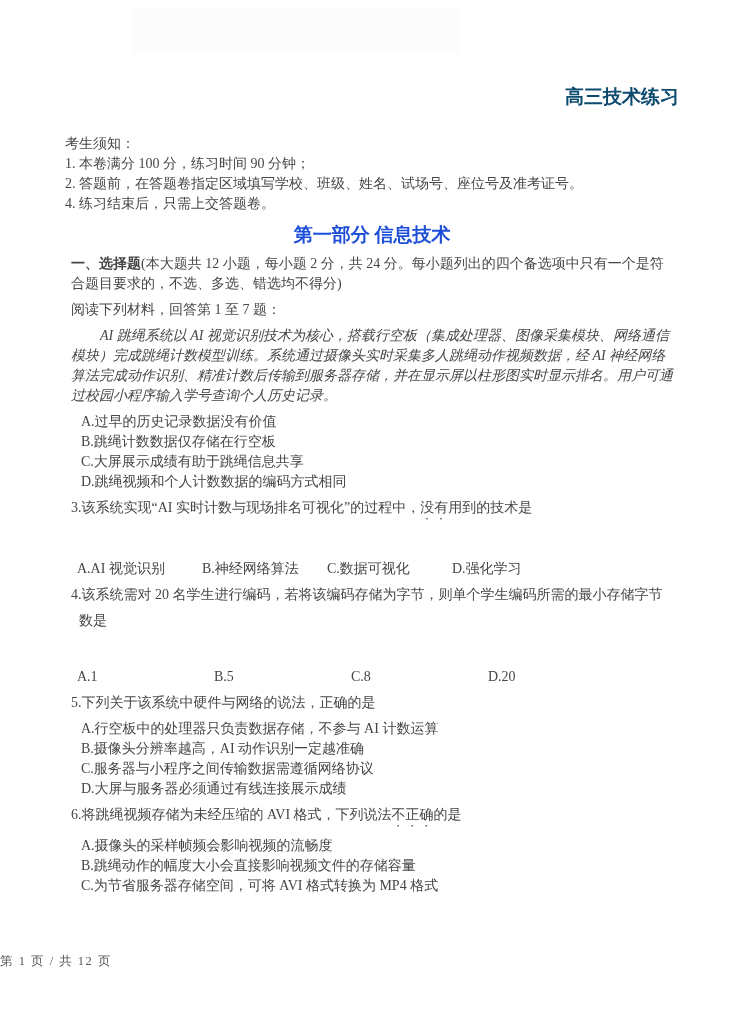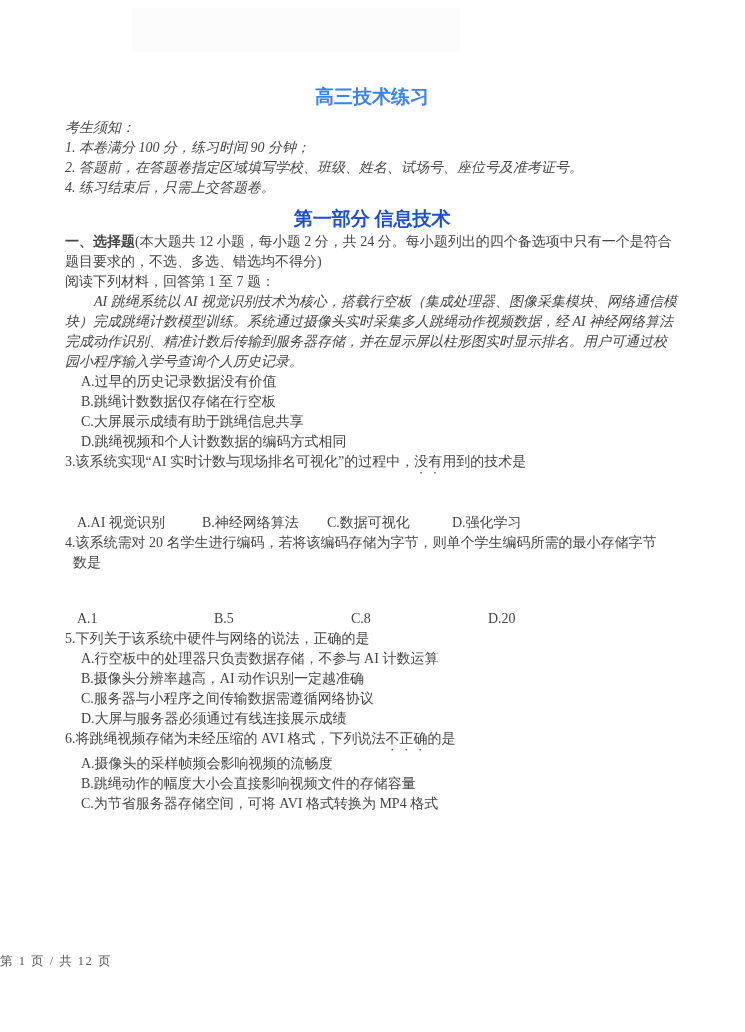--- a/index.html
+++ b/index.html
@@ -12,30 +12,30 @@
     font-size:14px;
     line-height:20px;
     overflow:hidden;
   }
   .scan-spot{
     position:absolute;left:132px;top:8px;width:328px;height:44px;
     background:#fcfcfc;
   }
   .content{padding:84px 66px 0 65px;position:relative;}
   .doc-title{
-    margin:0;text-align:center;
-    font-size:19px;line-height:26px;font-weight:bold;color:#3b82f6;
+    margin:0;text-align:right;
+    font-size:19px;line-height:26px;font-weight:bold;color:#0c4a6e;
   }
-  .notice{margin-top:8px;font-style:italic;}
+  .notice{margin-top:24px;}
   .notice div{margin:0;}
   .section-heading{
     margin:8px 0 0;text-align:center;
     font-size:19px;line-height:26px;font-weight:bold;color:#1d4ed8;
   }
-  p{margin:0;}
+  p{margin:6px;}
   .lead-bold{font-weight:bold;}
   .material{font-style:italic;text-indent:29px;}
   .q-block{margin:0;}
   .q-options div{padding-left:16px;}
   .opt-row{display:flex;padding-left:12px;margin-top:36px;}
   .opt-row .opt{width:137px;}
   .opt-row.tight .opt{width:125px;}
   .stem-line2{padding-left:8px;}
   .emph{
     -webkit-text-emphasis:filled dot;

